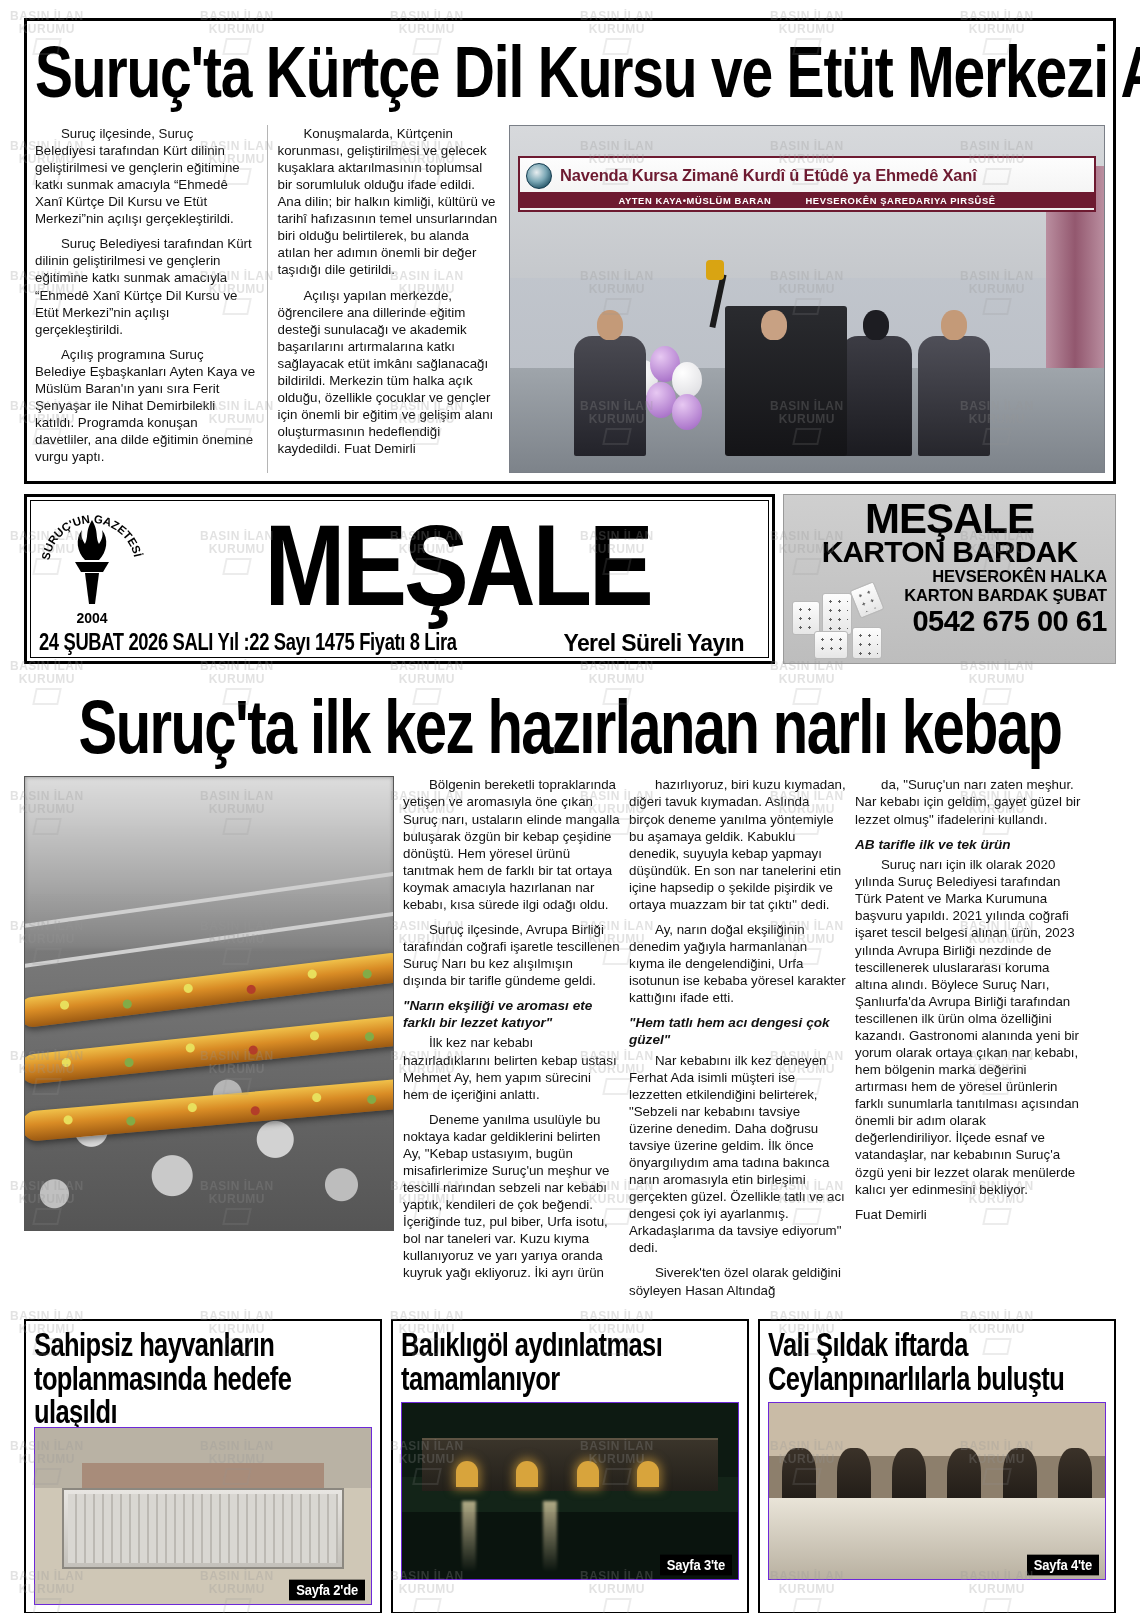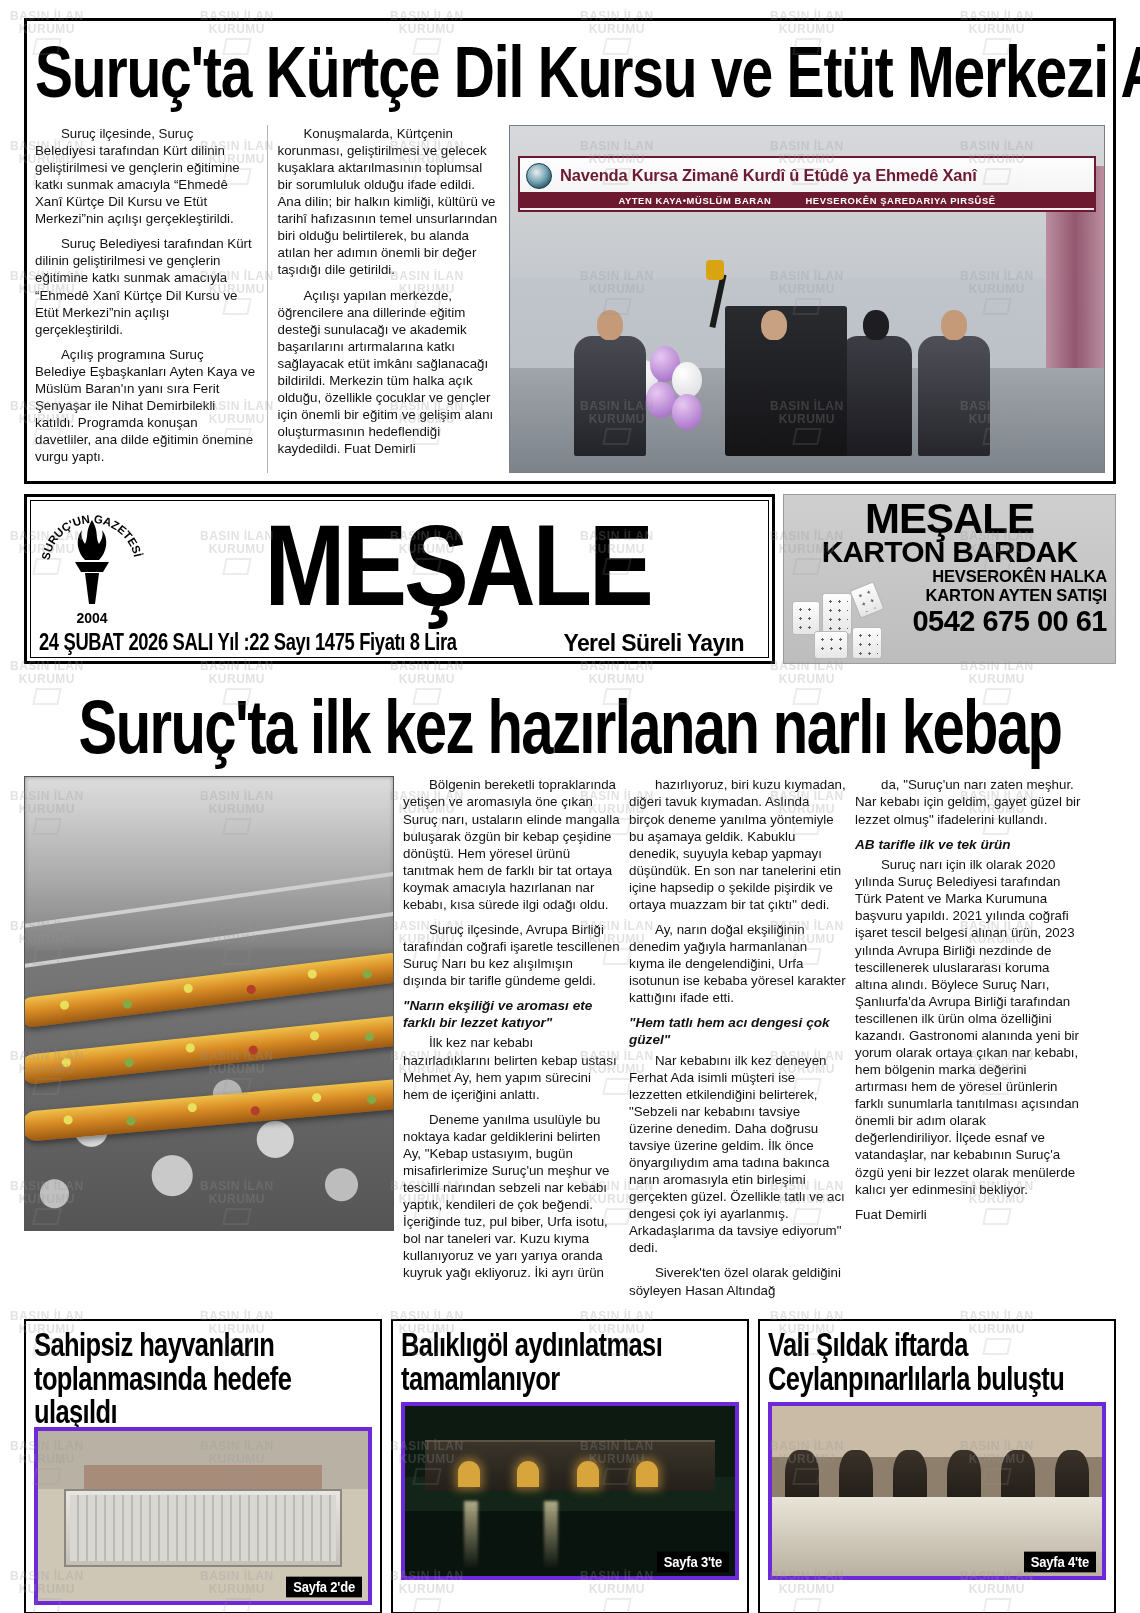--- a/index.html
+++ b/index.html
@@ -317,21 +317,21 @@
     flex:1; border: 2px solid #000; padding: 8px 8px 7px 8px;
     position: relative;
   }
   .bbox-head {
     font-family: "Liberation Sans Narrow","Liberation Sans",sans-serif;
     font-weight: 900; font-size: 25.5px; line-height: 1.0;
     letter-spacing: -.6px; transform: scaleY(1.3); transform-origin: left top;
     margin-bottom: 22px;
   }
   .bphoto {
-    height: 178px; position:relative; overflow:hidden; border:4px solid #6d28d9;
+    height: 178px; position:relative; overflow:hidden; border:1px solid #6d28d9;
   }
   .page-tag {
     position:absolute; right: 6px; bottom: 5px;
     background:#000; color:#fff; font-weight:900; font-size:13px;
     padding: 1px 7px 2px 7px; letter-spacing:-.2px;
     transform: scaleY(1.15);
   }
   
   .ph-shelter {
     position:absolute; inset:0;
@@ -570,21 +570,21 @@
       <div class="mast-bottom">
         <div class="mast-date">24 ŞUBAT 2026 SALI  Yıl :22  Sayı 1475 Fiyatı  8 Lira</div>
         <div class="mast-tag">Yerel Süreli Yayın</div>
       </div>
     </div>
 
     <div class="ad-box">
       <div class="ad-l1">MEŞALE</div>
       <div class="ad-l2">KARTON BARDAK</div>
       <div class="ad-l3">HEVSEROKÊN HALKA</div>
-      <div class="ad-l4">KARTON AYTEN SATIŞI</div>
+      <div class="ad-l4">KARTON BARDAK ŞUBAT</div>
       <div class="ad-phone">0542 675 00 61</div>
       <div class="cups">
         <div class="cup" style="left:2px;  top:18px; width:28px; height:34px;"></div>
         <div class="cup" style="left:32px; top:10px; width:30px; height:42px;"></div>
         <div class="cup" style="left:64px; top:2px;  width:26px; height:30px; transform:rotate(-22deg);"></div>
         <div class="cup" style="left:24px; top:48px; width:34px; height:28px;"></div>
         <div class="cup" style="left:62px; top:44px; width:30px; height:32px;"></div>
       </div>
     </div>
   </div>

